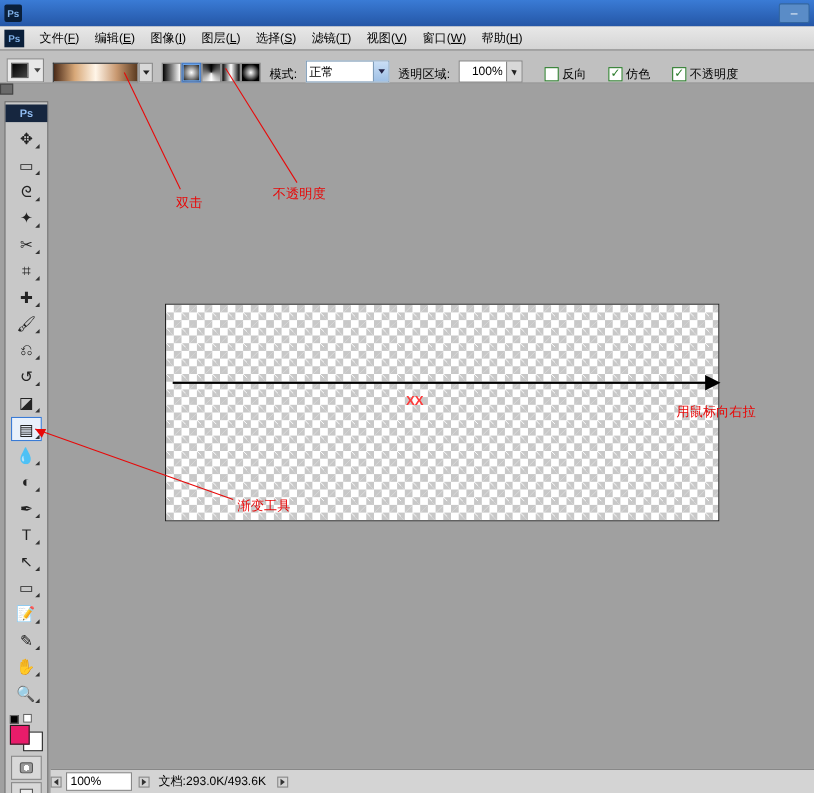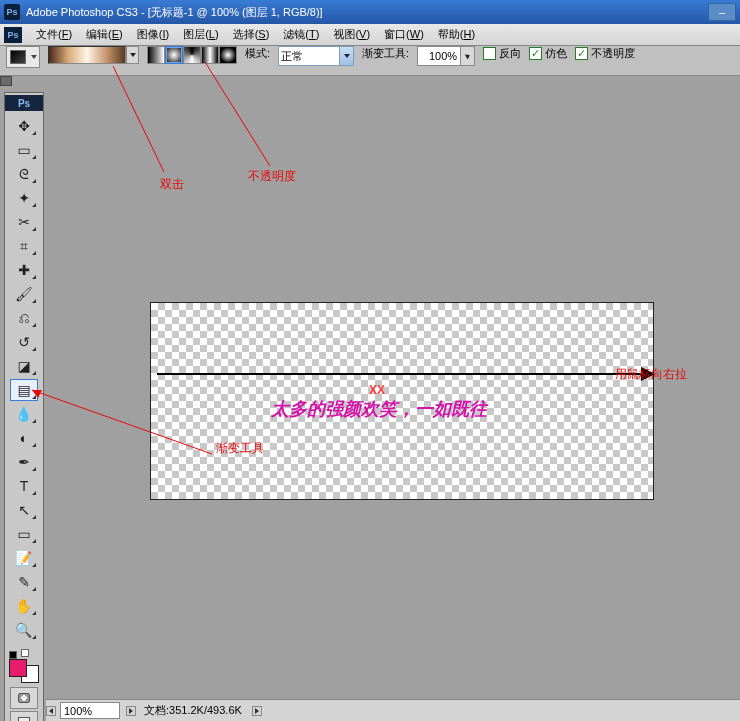--- a/index.html
+++ b/index.html
@@ -12,21 +12,21 @@
 .title-spacer { flex: 1; }
 .win-btn { width: 28px; height: 18px; background: #5a8cc7; border: 1px solid #3366a0; border-radius: 2px; margin-left: 2px; display: inline-flex; align-items: center; justify-content: center; color: #fff; font-size: 11px; cursor: pointer; }
 
 
 .menubar { height: 22px; background: linear-gradient(to bottom, #e8e8e8, #d4d4d4); display: flex; align-items: center; padding: 0 4px; border-bottom: 1px solid #888; }
 .ps-logo { width: 18px; height: 16px; background: #0a1f3a; display: inline-flex; align-items: center; justify-content: center; margin-right: 10px; font-size: 9px; color: #7fb0e8; font-weight: bold; }
 .menu-item { font-size: 11px; padding: 0 4px; margin-right: 6px; cursor: pointer; }
 .menu-accel { text-decoration: underline; }
 
 
-.optbar { height: 30px; background: #c0c0c0; border-bottom: 1px solid #888; display: flex; align-items: flex-start; padding: 0 6px; gap: 8px; }
+.optbar { height: 30px; background: #c0c0c0; border-bottom: 1px solid #888; display: flex; align-items: flex-end; padding: 0 6px; gap: 8px; }
 .tool-presets { width: 34px; height: 22px; background: #e8e8e8; border: 1px solid #888; display: flex; align-items: center; justify-content: space-around; }
 .tool-presets .sw { width: 16px; height: 14px; background: linear-gradient(135deg, #000, #444); border: 1px solid #666; }
 .tool-presets .dd { width: 0; height: 0; border-left: 3px solid transparent; border-right: 3px solid transparent; border-top: 4px solid #444; }
 .grad-preview { width: 78px; height: 18px; background: linear-gradient(to right, #4a2a18, #d8a878, #fff5e8, #c89870, #5a3a20); border: 1px inset #888; cursor: pointer; }
 .grad-dd { width: 13px; height: 18px; background: #d8d8d8; border: 1px solid #888; display: flex; align-items: center; justify-content: center; cursor: pointer; }
 .grad-dd .tri { width: 0; height: 0; border-left: 3px solid transparent; border-right: 3px solid transparent; border-top: 4px solid #222; }
 .grad-types { display: flex; gap: 0; }
 .grad-type { width: 18px; height: 18px; border: 1px solid #888; background: #d8d8d8; cursor: pointer; }
 .grad-type.sel { border: 1px solid #3a7bd5; box-shadow: inset 0 0 0 1px #6aa3e8; }
 .gt-linear { background: linear-gradient(to right, #000, #fff); }
@@ -39,21 +39,21 @@
 .opt-select .sv { padding: 1px 2px; display: inline-block; width: 60px; }
 .opt-arrow { width: 14px; height: 18px; background: linear-gradient(#c9def5, #9fc0e5); border-left: 1px solid #7f9db9; display: inline-flex; align-items: center; justify-content: center; }
 .opt-arrow .tri { width: 0; height: 0; border-left: 3px solid transparent; border-right: 3px solid transparent; border-top: 4px solid #224; }
 .opt-numfield { display: flex; height: 20px; border: 1px solid #888; }
 .opt-numfield input { width: 42px; font-size: 11px; border: none; text-align: right; padding-right: 3px; }
 .opt-numfield .spin { width: 14px; background: #d8d8d8; border-left: 1px solid #888; display: flex; align-items: center; justify-content: center; }
 .opt-numfield .spin .tri { width: 0; height: 0; border-left: 3px solid transparent; border-right: 3px solid transparent; border-bottom: 4px solid #222; }
 .chk { width: 13px; height: 13px; border: 1px solid #2a7a2a; display: inline-flex; align-items: center; justify-content: center; margin-right: 3px; vertical-align: middle; background: #fff; }
 .chk.off { border-color: #2a7a2a; }
 .chk .m { color: #2a7a2a; font-size: 11px; line-height: 1; }
-.chk-label { font-size: 11px; display: inline-flex; align-items: center; cursor: pointer; }
+.chk-label { font-size: 11px; display: inline-flex; align-items: center; cursor: pointer; margin-left: 12px; }
 
 
 .rail { position: absolute; left: 0; top: 76px; width: 12px; height: 12px; }
 .rail-knob { width: 12px; height: 10px; background: #6a6a6a; border: 1px solid #444; }
 
 
 .toolbox { position: absolute; left: 4px; top: 92px; width: 40px; background: #c8c8c8; border: 1px solid #666; padding: 2px 4px; }
 .tool-header { height: 16px; background: #16263f; margin: 0 -4px 4px -4px; display: flex; align-items: center; justify-content: center; color: #8eb9ee; font-size: 10px; font-weight: bold; }
 .tool { width: 28px; height: 22px; margin: 0 auto 2px auto; display: flex; align-items: center; justify-content: center; cursor: pointer; position: relative; border: 1px solid transparent; }
 .tool.selected { background: #e8f0fb; border: 1px solid #3a7bd5; }
@@ -62,21 +62,21 @@
 .colorwell { width: 30px; height: 24px; position: relative; margin: 4px auto; }
 .colorwell .fg { position: absolute; left: 0; top: 0; width: 18px; height: 18px; background: #e81c6a; border: 1px solid #222; z-index: 2; }
 .colorwell .bg { position: absolute; right: 0; bottom: 0; width: 18px; height: 18px; background: #fff; border: 1px solid #222; }
 .swap-def .b1 { background: #000; border: 1px solid #666; width: 8px; height: 8px; display: inline-block; position: relative; }
 .swap-def .b2 { background: #fff; border: 1px solid #666; width: 8px; height: 8px; display: inline-block; position: absolute; margin-left: 4px; margin-top: 4px; }
 .qm { width: 28px; height: 22px; margin: 2px auto; background: #d8d8d8; border: 1px solid #888; display: flex; align-items: center; justify-content: center; }
 .screen-mode { width: 28px; height: 22px; margin: 2px auto; background: #d8d8d8; border: 1px solid #888; display: flex; align-items: center; justify-content: center; }
 
 
 .workspace { position: absolute; left: 46px; top: 76px; right: 0; bottom: 24px; background: #a0a0a0; }
-.canvas { position: absolute; left: 104px; top: 226px; width: 504px; height: 198px; background: #fff; border: 1px solid #222; background-image:
+.canvas { position: absolute; left: 104px; top: 200px; width: 504px; height: 198px; background: #fff; border: 1px solid #222; background-image:
   linear-gradient(45deg, #c8c8c8 25%, transparent 25%),
   linear-gradient(-45deg, #c8c8c8 25%, transparent 25%),
   linear-gradient(45deg, transparent 75%, #c8c8c8 75%),
   linear-gradient(-45deg, transparent 75%, #c8c8c8 75%);
   background-size: 14px 14px;
   background-position: 0 0, 0 7px, 7px -7px, -7px 0;
 }
 .drag-line { position: absolute; left: 6px; top: 70px; width: 494px; height: 2px; background: #000; }
 .drag-arrow { position: absolute; right: -2px; top: 64px; width: 0; height: 0; border-top: 7px solid transparent; border-bottom: 7px solid transparent; border-left: 14px solid #000; }
 .canvas-text { position: absolute; left: 120px; top: 94px; font-family: "STKaiti","KaiTi",serif; font-style: italic; font-size: 18px; color: #d413a8; font-weight: 600; }
@@ -87,21 +87,20 @@
 .zoom-box { width: 60px; height: 17px; border: 1px solid #888; background: #fff; padding: 0 3px; margin: 0 6px 0 2px; display: flex; align-items: center; }
 .doc-info { padding: 0 6px; }
 .sb-knob { width: 10px; height: 10px; border: 1px solid #888; margin-right: 2px; display: flex; align-items: center; justify-content: center; }
 .sb-knob .tri { width: 0; height: 0; border-top: 3px solid transparent; border-bottom: 3px solid transparent; border-left: 4px solid #333; }
 </style>
 </head>
 <body>
 
 <div class="titlebar">
   <span class="ps-app-icon">Ps</span>
-  <span class="title-text">Adobe Photoshop CS3 - [无标题-1 @ 100% (图层 1, RGB/8)]</span>
   <span class="title-spacer"></span>
   <span class="win-btn">–</span>
 </div>
 
 <div class="menubar">
   <span class="ps-logo">Ps</span>
   <span class="menu-item"><span>文件</span>(<span class="menu-accel">F</span>)</span>
   <span class="menu-item"><span>编辑</span>(<span class="menu-accel">E</span>)</span>
   <span class="menu-item"><span>图像</span>(<span class="menu-accel">I</span>)</span>
   <span class="menu-item"><span>图层</span>(<span class="menu-accel">L</span>)</span>
@@ -130,21 +129,21 @@
     <div class="grad-type gt-refl"></div>
     <div class="grad-type gt-diamond"></div>
   </div>
   <span class="opt-label">模式:</span>
   <div class="opt-select" style="display:inline-flex;align-items:center">
     <span class="sv">正常</span>
       <span class="opt-arrow">
         <span class="tri"></span>
       </span>
   </div>
-  <span class="opt-label">渐变工具:</span>
+  <span class="opt-label">透明区域:</span>
   <div class="opt-numfield">
     <input value="100%" style="">
     <span class="spin">
         <span class="tri" style="transform:rotate(60deg)"></span>
       </span>
   </div>
   <label class="chk-label">
     <span class="chk off"></span>
     <span>反向</span>
   </label>
@@ -271,44 +270,43 @@
   <div class="screen-mode">
       <span style="width:12px;height:10px;border:1px solid #555;background:#eee"></span>
     </div>
 </div>
 
 <div class="workspace">
   <div class="canvas">
     <div class="drag-line"></div>
     <div class="drag-arrow"></div>
     <div style="position:absolute;left:218px;top:80px;font-size:12px;color:#ff3b3b;font-weight:bold">XX</div>
-    <div class="canvas-text">太多的强颜欢笑，一如既往</div>
   </div>
 </div>
 
 <svg width="740" height="721" style="position:absolute;left:0;top:0;pointer-events:none">
   <line x1="113" y1="66" x2="164" y2="172" stroke="#e80808" stroke-width="1"></line>
   <line x1="205" y1="62" x2="270" y2="166" stroke="#e80808" stroke-width="1"></line>
   <line x1="32" y1="390" x2="212" y2="454" stroke="#e80808" stroke-width="1"></line>
   <polygon points="32,390 42,390 38,398" fill="#e80808"></polygon>
 </svg>
 <div class="anno-text" style="left:160px;top:176px">双击</div>
 <div class="anno-text" style="left:248px;top:168px">不透明度</div>
-<div class="anno-text" style="left:216px;top:440px">渐变工具</div>
+<div class="anno-text" style="left:216px;top:452px">渐变工具</div>
 <div class="anno-text" style="left:615px;top:366px">用鼠标向右拉</div>
 
 <div class="statusbar">
   <span class="sb-knob">
       <span class="tri" style="transform:rotate(180deg)"></span>
     </span>
   <div class="zoom-box">
       <span>100%</span>
     </div>
   <span class="sb-knob">
       <span class="tri"></span>
     </span>
   <span class="doc-info">
-    <span>文档:</span><span>351.2K/493.6K</span>
+    <span>文档:</span><span>293.0K/493.6K</span>
   </span>
   <span class="sb-knob" style="margin-left:4px">
       <span class="tri"></span>
     </span>
 </div>
 
 </body></html>

